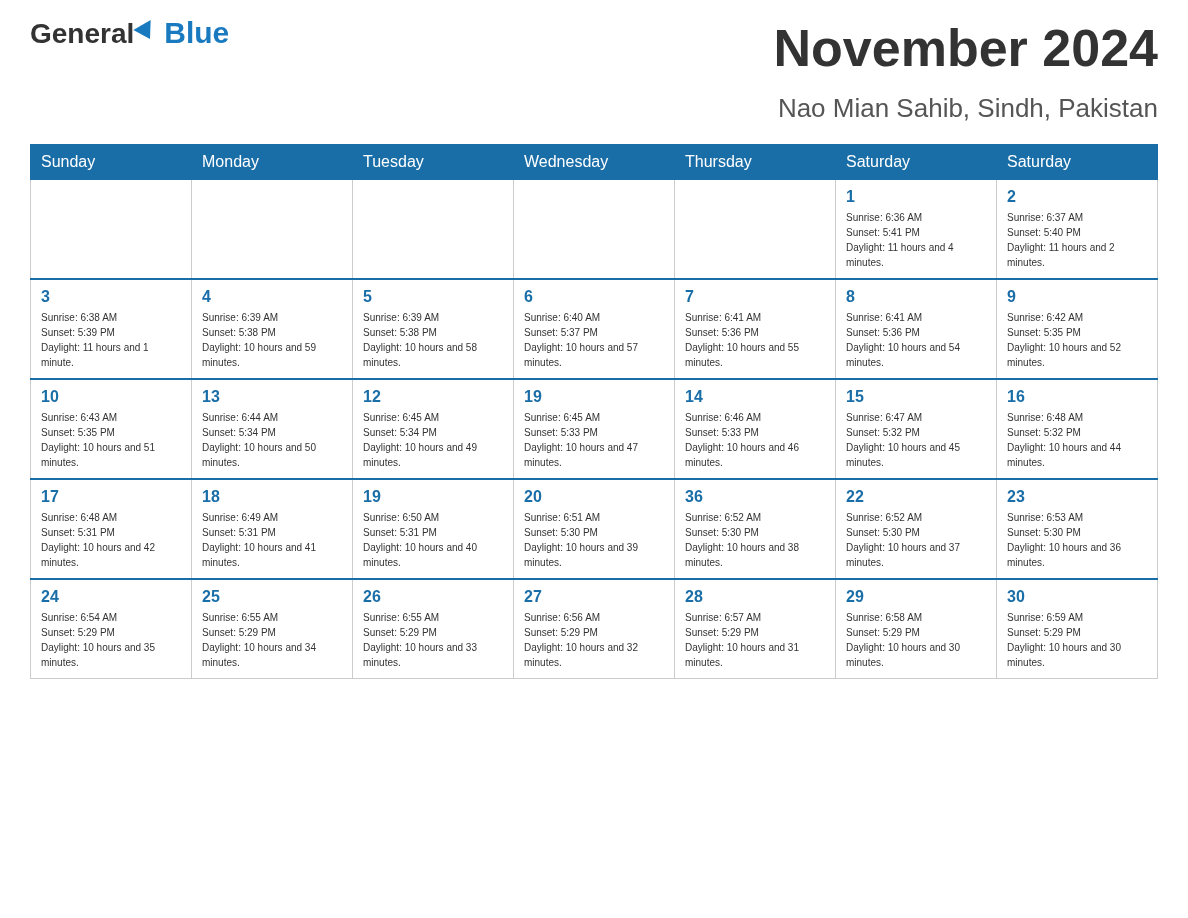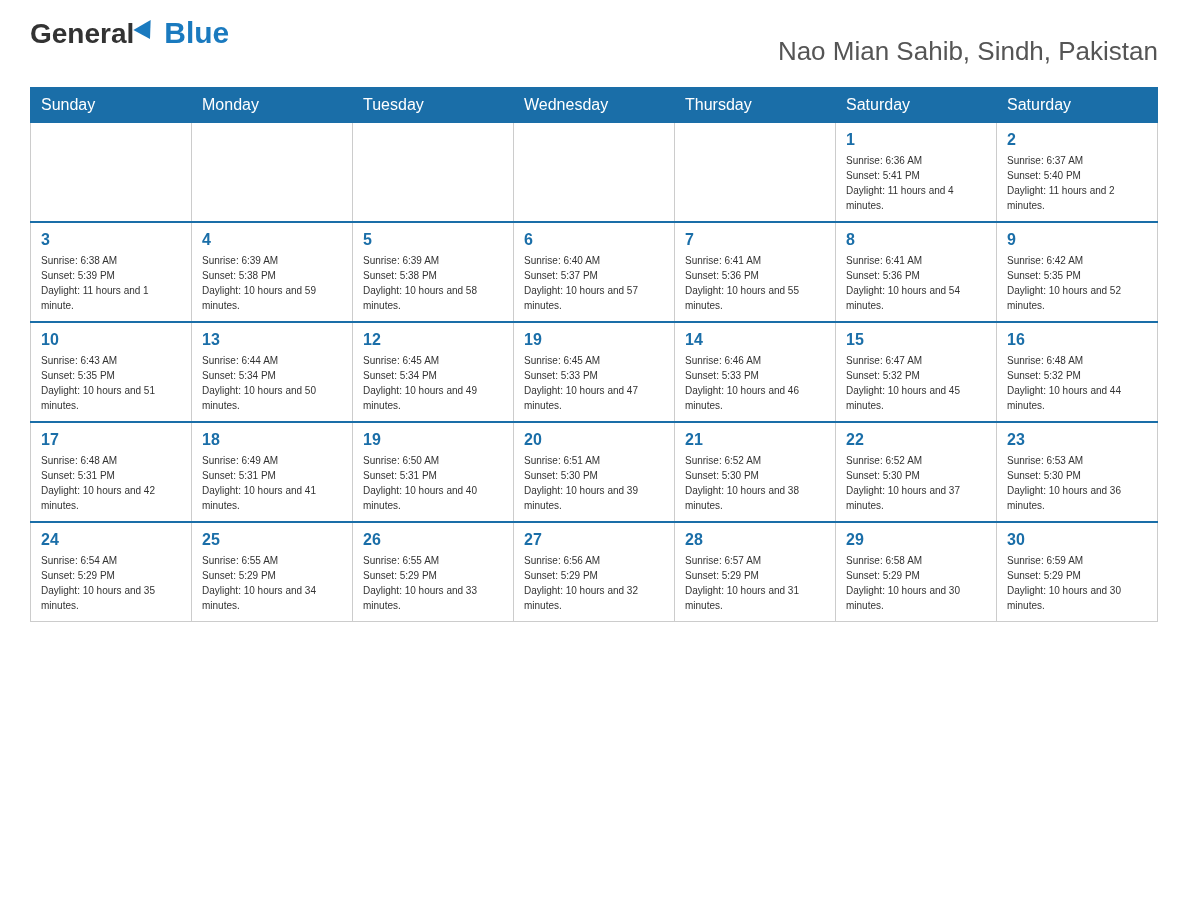--- a/index.html
+++ b/index.html
@@ -111,20 +111,21 @@
 <body>
 
 <div class="header-area">
   <div class="logo">
     <div class="logo-general">
       General<span class="logo-triangle"></span>
     </div>
     <div class="logo-blue">Blue</div>
   </div>
   <div class="title-area">
+    <div class="main-title">November 2024</div>
     <div class="subtitle">Nao Mian Sahib, Sindh, Pakistan</div>
   </div>
 </div>
 
 <table class="calendar">
   <thead>
     <tr>
     <th>Sunday</th>
         <th>Monday</th>
         <th>Tuesday</th>
@@ -221,21 +222,21 @@
         </td>
         <td>
           <span class="day-num">19</span>
           <div class="day-info">Sunrise: 6:50 AM<br>Sunset: 5:31 PM<br>Daylight: 10 hours and 40 minutes.</div>
         </td>
         <td>
           <span class="day-num">20</span>
           <div class="day-info">Sunrise: 6:51 AM<br>Sunset: 5:30 PM<br>Daylight: 10 hours and 39 minutes.</div>
         </td>
         <td>
-          <span class="day-num">21</span>
+          <span class="day-num">36</span>
           <div class="day-info">Sunrise: 6:52 AM<br>Sunset: 5:30 PM<br>Daylight: 10 hours and 38 minutes.</div>
         </td>
         <td>
           <span class="day-num">22</span>
           <div class="day-info">Sunrise: 6:52 AM<br>Sunset: 5:30 PM<br>Daylight: 10 hours and 37 minutes.</div>
         </td>
         <td>
           <span class="day-num">23</span>
           <div class="day-info">Sunrise: 6:53 AM<br>Sunset: 5:30 PM<br>Daylight: 10 hours and 36 minutes.</div>
         </td>

